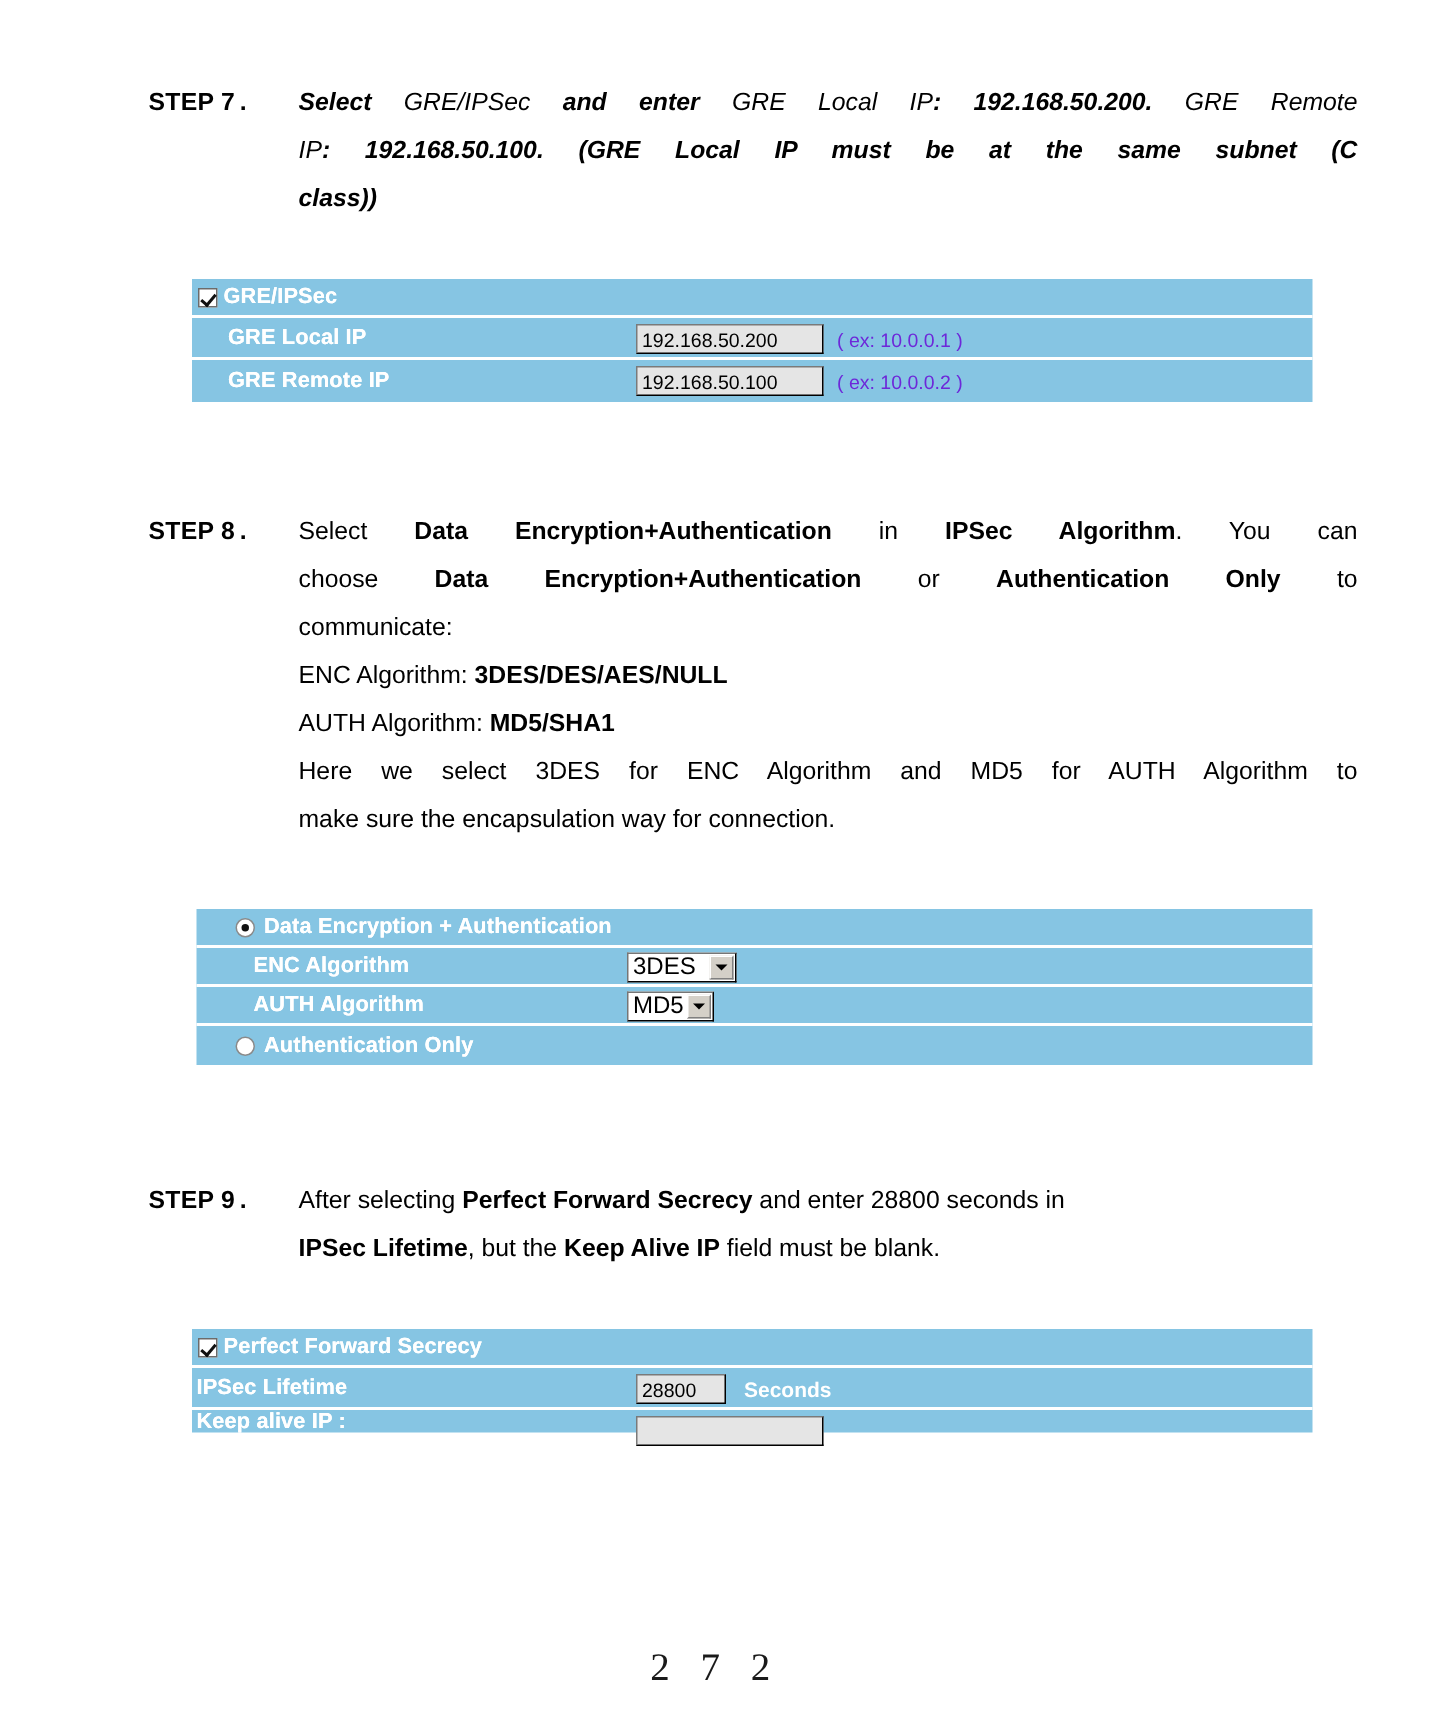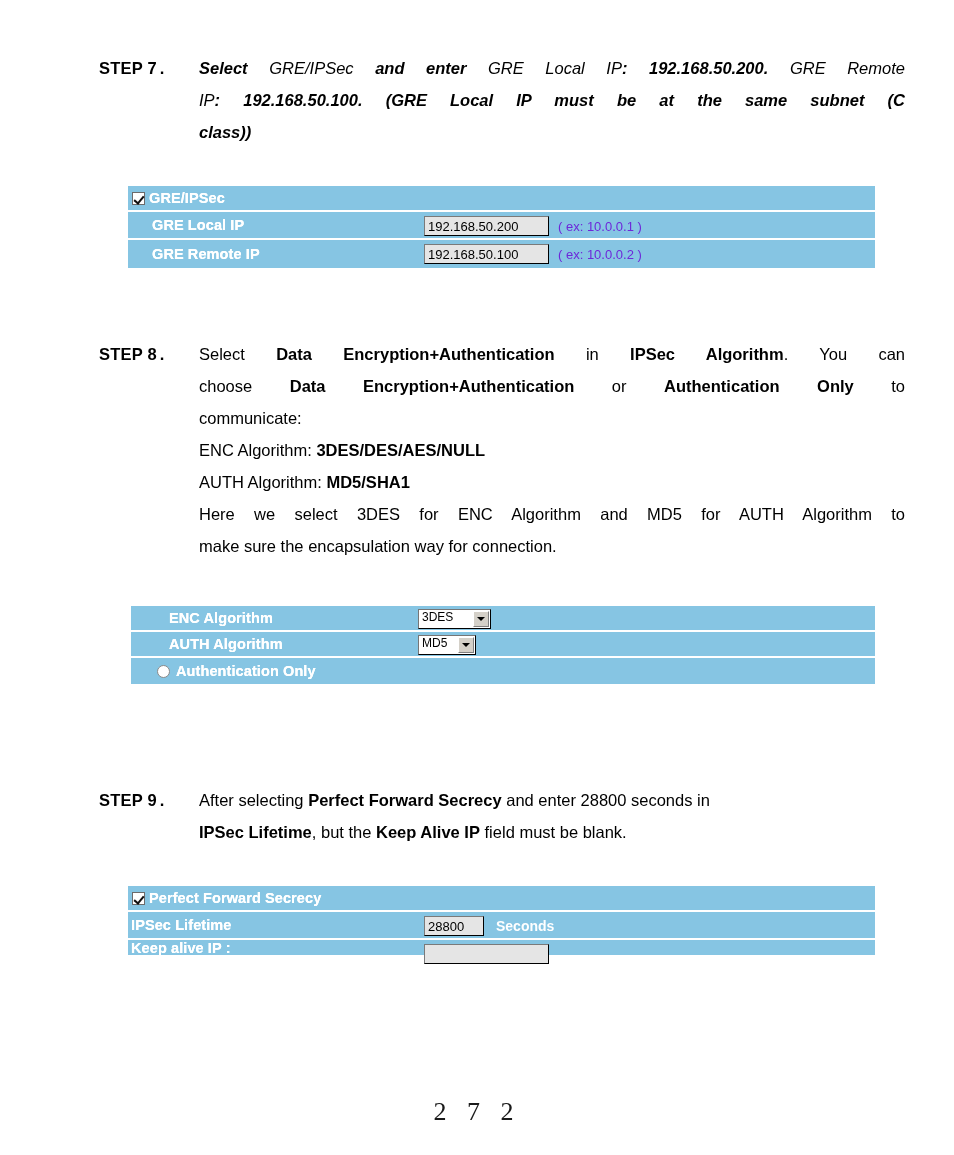--- a/index.html
+++ b/index.html
@@ -172,21 +172,21 @@
   .sel {
     position: absolute;
     height: 20px;
     background: #ffffff;
     border: 1px solid #000000;
     border-top-color: #767676;
     border-left-color: #767676;
     box-sizing: border-box;
     display: flex;
     align-items: flex-start;
-    font-size: 12px;
+    font-size: 16px;
     color: #000;
     padding-left: 3px;
     overflow: hidden;
     white-space: nowrap;
   }
   .sel .selbtn {
     position: absolute;
     right: 1px;
     top: 1px;
     bottom: 1px;
@@ -261,20 +261,24 @@
     <span class="lline">communicate:</span>
     <span class="lline">ENC Algorithm: <b class="bo">3DES/DES/AES/NULL</b></span>
     <span class="lline">AUTH Algorithm: <b class="bo">MD5/SHA1</b></span>
     <span class="jline">Here we select 3DES for ENC Algorithm and MD5 for AUTH Algorithm to</span>
     <span class="lline">make sure the encapsulation way for connection.</span>
   </span>
 </div>
 
 <div class="panel" style="left:131px; top:606px; width:744px;">
 
+  <div class="panel-row" style="padding-left:26px;">
+    <span class="rdo on"></span>
+    <span class="row-label">Data Encryption + Authentication</span>
+  </div>
 
   <div class="panel-row" style="padding-left:38px;">
     <span class="row-label">ENC Algorithm</span>
     <div class="sel" style="left:287px; top:3px; width:73px;">
       <span>3DES</span>
       <span class="selbtn">
           <span class="arrow-dn"></span>
         </span>
     </div>
   </div>

